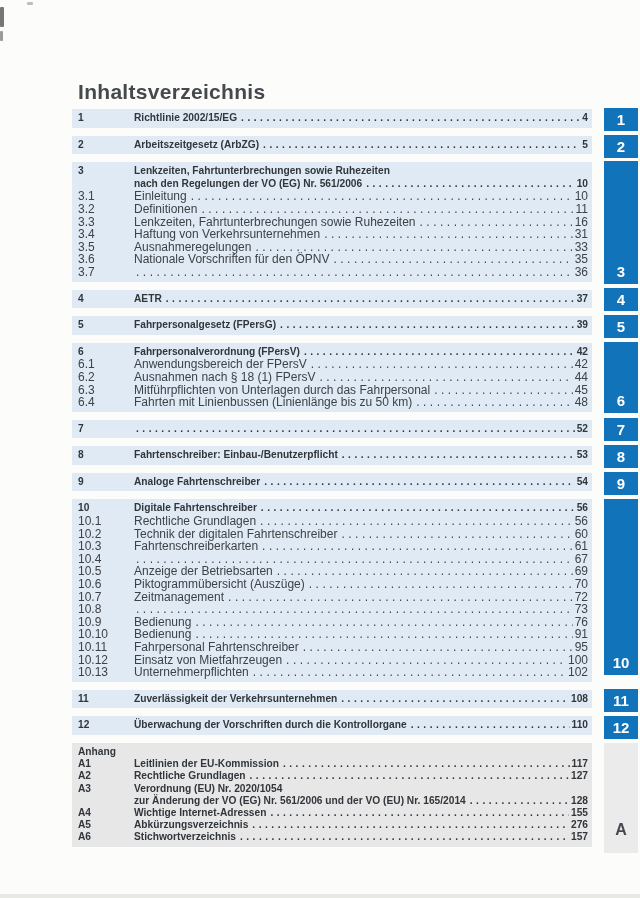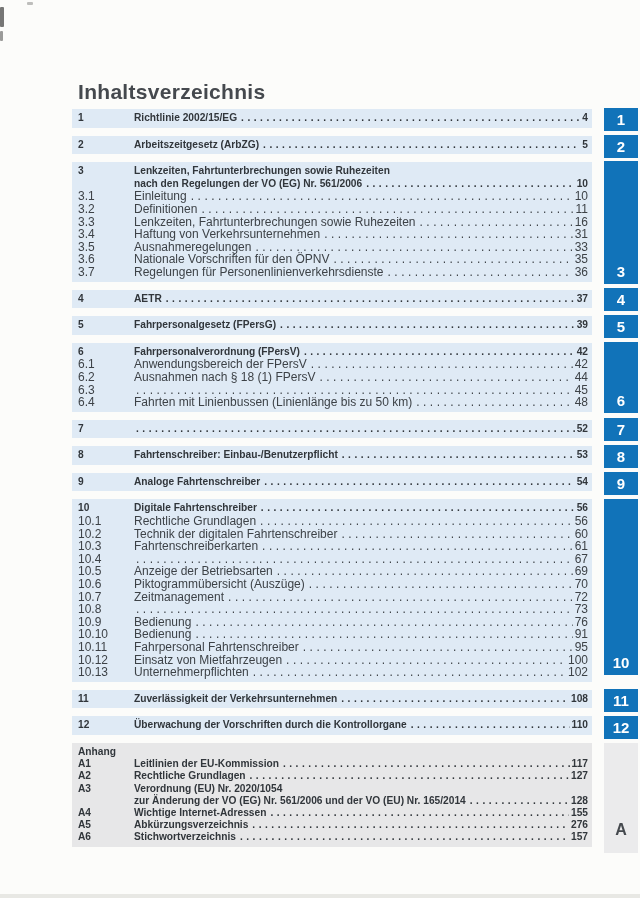--- a/index.html
+++ b/index.html
@@ -109,21 +109,20 @@
           <span class="page">33</span>
         </div>
         <div class="row">
           <span class="num">3.6</span>
           <span class="label">Nationale Vorschriften für den ÖPNV</span>
           <span class="dots">................................................................................................................................................................</span>
           <span class="page">35</span>
         </div>
         <div class="row">
           <span class="num">3.7</span>
-          <span class="label">Regelungen für Personenlinienverkehrsdienste</span>
           <span class="dots">................................................................................................................................................................</span>
           <span class="page">36</span>
         </div>
       </div>
       <div class="sec blue">
         <div class="row bold">
           <span class="num">4</span>
           <span class="label">AETR</span>
           <span class="dots">................................................................................................................................................................</span>
           <span class="page">37</span>
@@ -151,20 +150,21 @@
           <span class="page">42</span>
         </div>
         <div class="row">
           <span class="num">6.2</span>
           <span class="label">Ausnahmen nach § 18 (1) FPersV</span>
           <span class="dots">................................................................................................................................................................</span>
           <span class="page">44</span>
         </div>
         <div class="row">
           <span class="num">6.3</span>
+          <span class="label">Mitführpflichten von Unterlagen durch das Fahrpersonal</span>
           <span class="dots">................................................................................................................................................................</span>
           <span class="page">45</span>
         </div>
         <div class="row">
           <span class="num">6.4</span>
           <span class="label">Fahrten mit Linienbussen (Linienlänge bis zu 50 km)</span>
           <span class="dots">................................................................................................................................................................</span>
           <span class="page">48</span>
         </div>
       </div>

